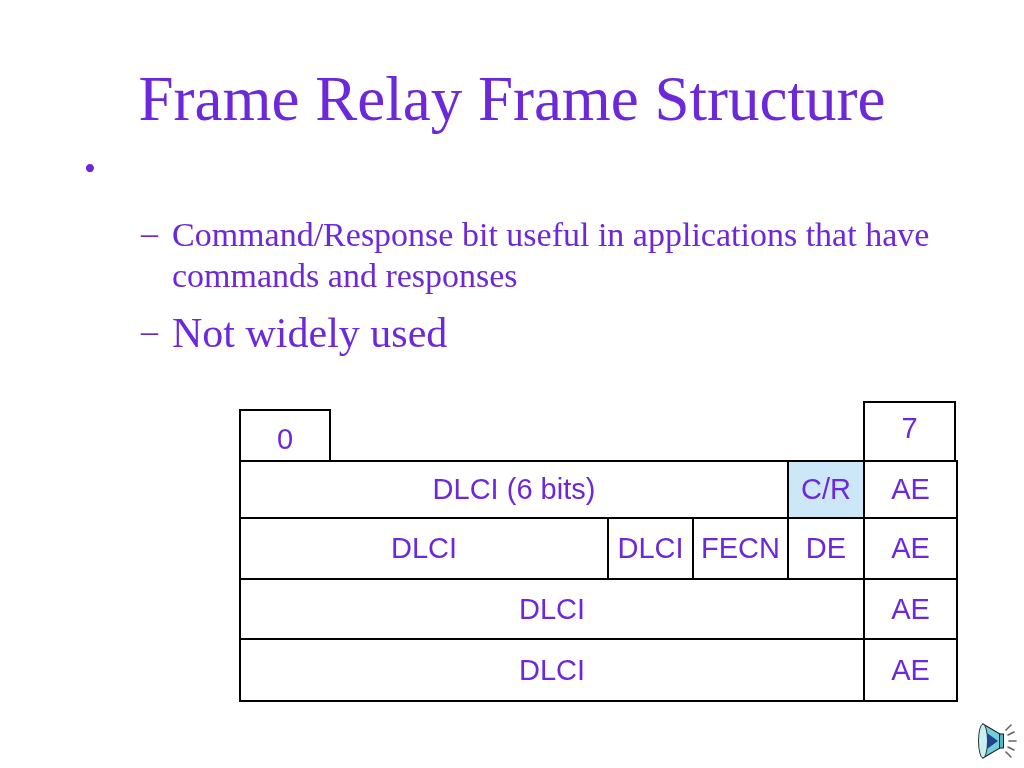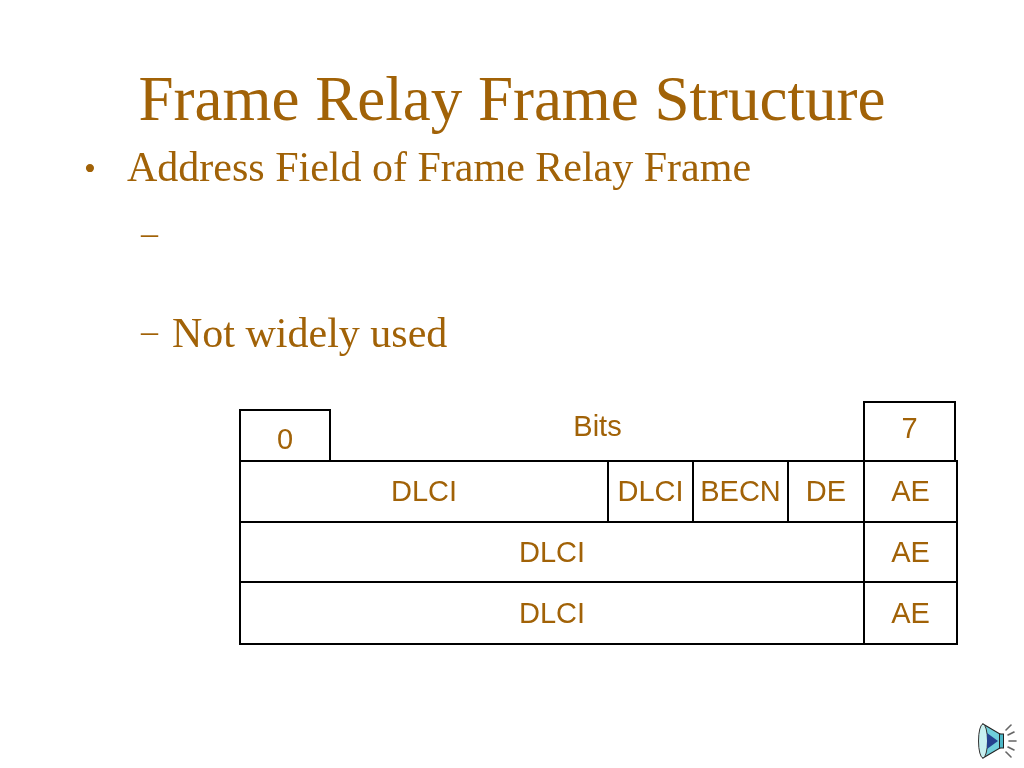--- a/index.html
+++ b/index.html
@@ -2,21 +2,21 @@
 <html><head>
 <meta charset="utf-8">
 <style>
   html, body { margin: 0; padding: 0; background: #ffffff; }
   .stage {
     position: relative;
     width: 1024px;
     height: 768px;
     background: #ffffff;
     overflow: hidden;
-    color: #a16207;
+    color: #6d28d9;
   }
   
   .title {
     position: absolute;
     top: 68px;
     left: 0;
     width: 1024px;
     text-align: center;
     font-family: "Liberation Serif", serif;
     font-size: 63px;
@@ -139,45 +139,52 @@
   }
 </style>
 </head>
 <body>
 
 <div class="stage">
 
   <div class="title">Frame Relay Frame Structure</div>
 
   <div class="bullet-marker-l1">•</div>
-  <div class="bullet-text-l1">Address Field of Frame Relay Frame</div>
 
   <div class="sub1-marker">–</div>
+  <div class="sub1-text">
+    <div>Command/Response bit useful in applications that have</div>
+    <div>commands and responses</div>
+  </div>
 
   <div class="sub2-marker">–</div>
   <div class="sub2-text">Not widely used</div>
 
   <div class="diagram">
-    <div class="bits-header">Bits</div>
     <div class="bit0-box">0</div>
     <div class="bit7-box">7</div>
 
     <table class="frame">
       <colgroup>
         <col style="width:368px">
         <col style="width:85px">
         <col style="width:95px">
         <col style="width:76px">
         <col style="width:93px">
       </colgroup>
       <tbody>
+          <tr class="r1">
+        <td colspan="3">DLCI (6 bits)</td>
+        <td class="hl">C/R</td>
+        <td>AE</td>
+      </tr>
       <tr class="r2">
         <td>DLCI</td>
         <td>DLCI</td>
-        <td>BECN</td>
+        <td>FECN</td>
         <td>DE</td>
         <td>AE</td>
       </tr>
       <tr class="r3">
         <td colspan="4">DLCI</td>
         <td>AE</td>
       </tr>
       <tr class="r4">
         <td colspan="4">DLCI</td>
         <td>AE</td>

